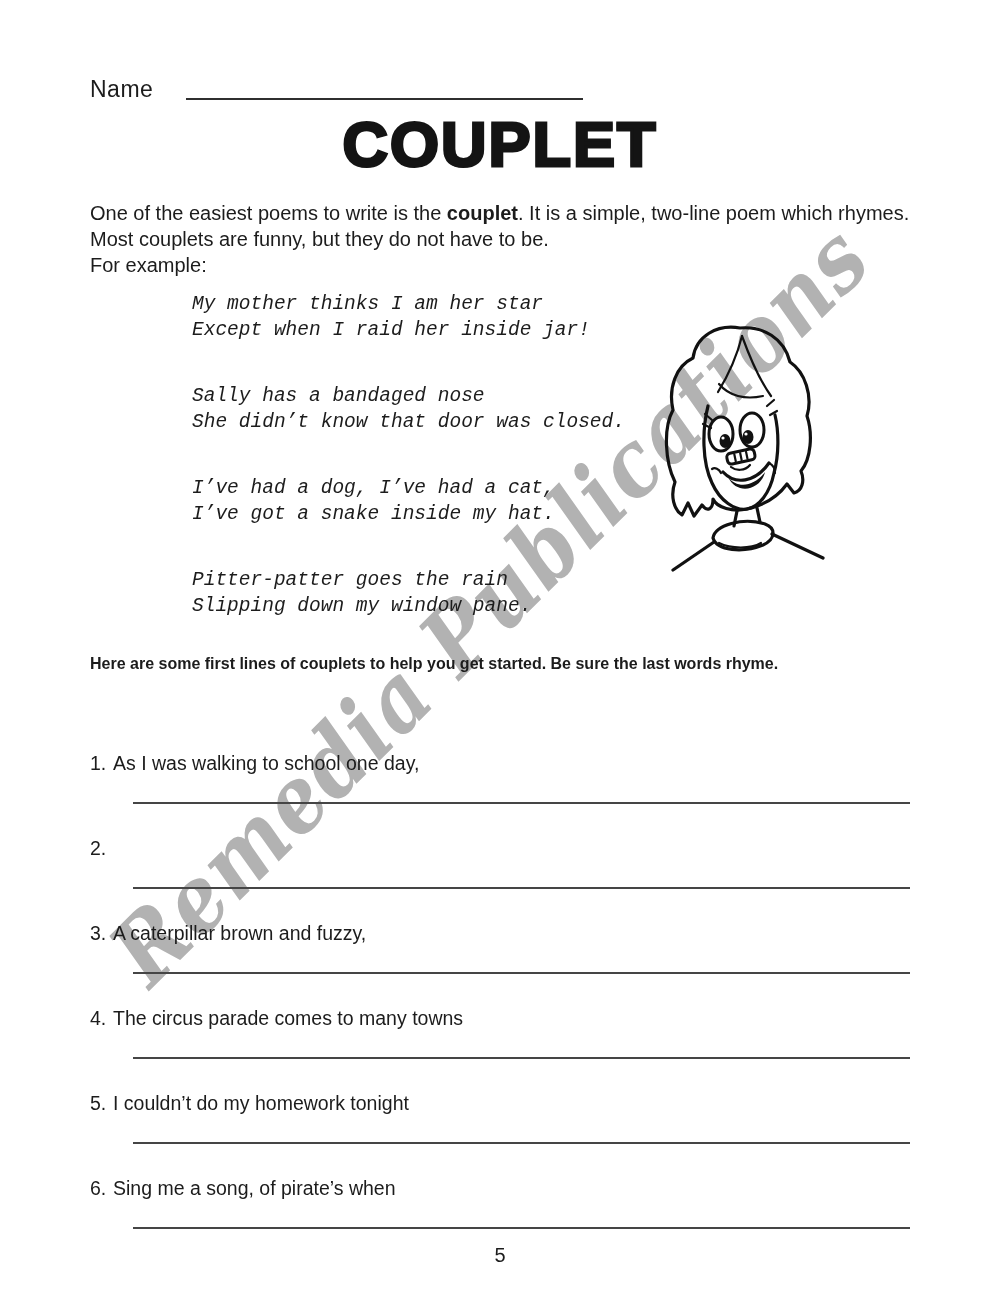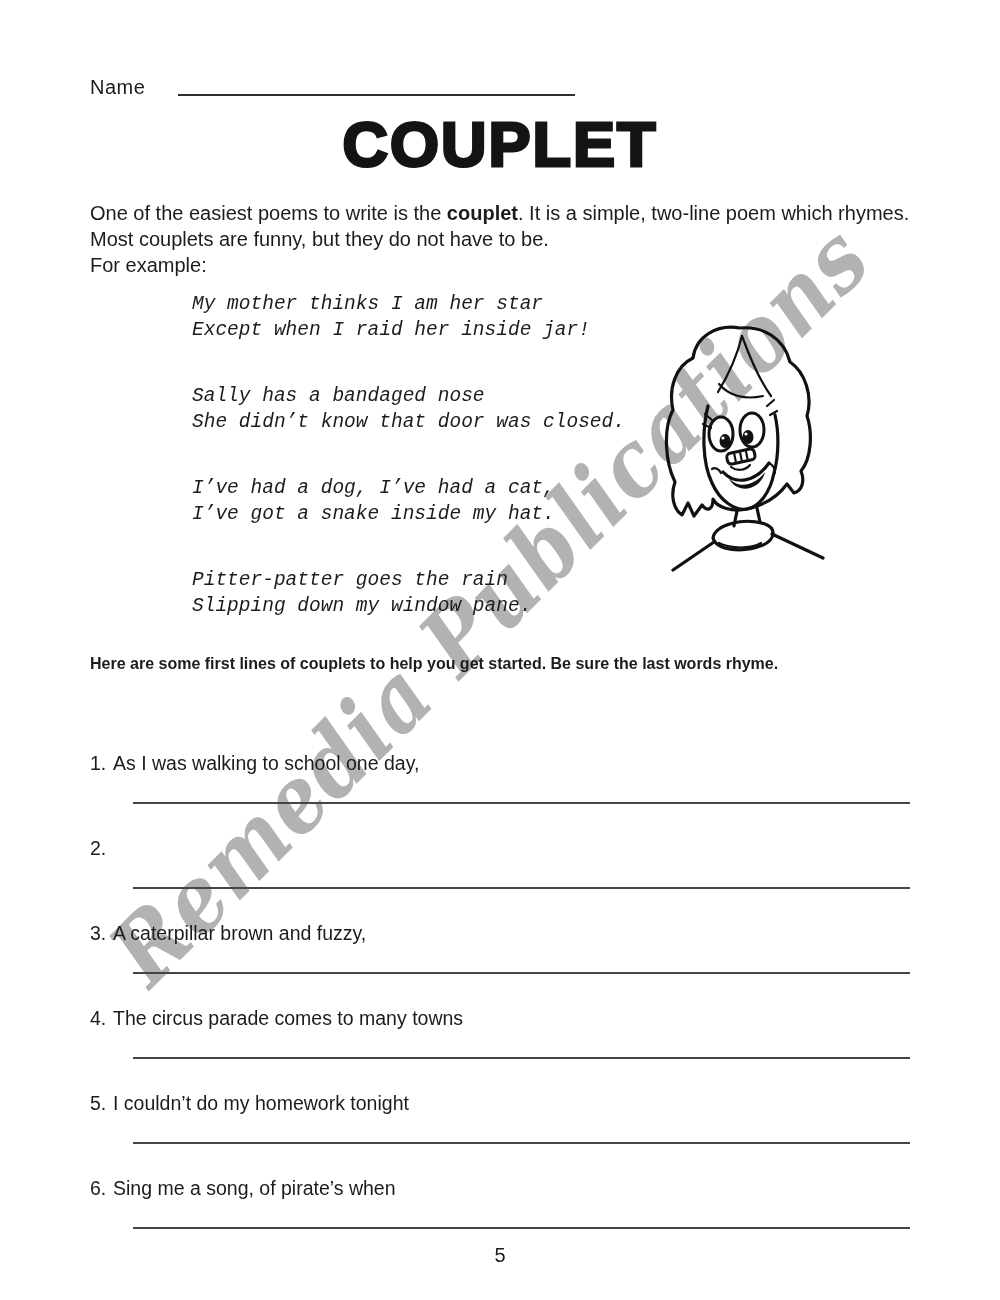--- a/index.html
+++ b/index.html
@@ -12,21 +12,21 @@
   .watermark {
     position:absolute; left:-110px; top:545px; width:1200px; height:120px;
     line-height:120px; text-align:center; z-index:0;
     font-family:"DejaVu Serif", serif; font-weight:bold; font-style:italic;
     font-size:92px; color:#b2b2b2; letter-spacing:2px; white-space:nowrap;
     transform:rotate(-45deg) scaleX(0.88); transform-origin:center;
   }
   .content { position:relative; z-index:1; width:100%; height:100%; }
 
   .name-row { position:absolute; left:90px; top:76px; display:flex; align-items:flex-end; }
-  .name-label { font-size:20px; letter-spacing:0.5px; }
+  .name-label { font-size:23px; letter-spacing:0.5px; }
   .name-line { width:397px; margin-left:33px; margin-bottom:3px; border-bottom:2px solid #2f2f2f; }
 
   .title {
     position:absolute; left:0; top:108px; width:100%; text-align:center;
     font-size:63px; font-weight:900; letter-spacing:2px; color:#141414;
     -webkit-text-stroke:3px #141414;
     text-shadow:1px 0 0 #141414, -1px 0 0 #141414, 0 1px 0 #141414;
   }
 
   .intro { position:absolute; left:90px; top:200px; width:835px; font-size:20px; line-height:26px; }

